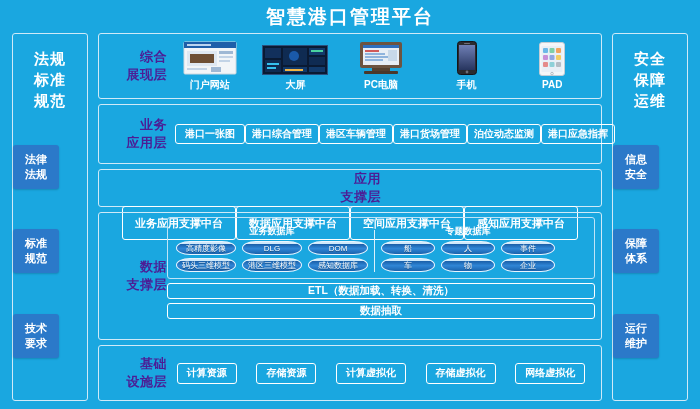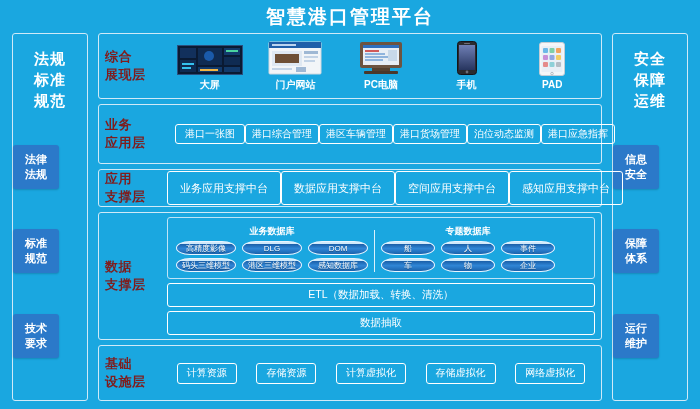--- a/index.html
+++ b/index.html
@@ -41,41 +41,41 @@
   
   .center{
     position:absolute;left:98px;top:33px;width:504px;height:368px;
     display:flex;flex-direction:column;gap:5px;box-sizing:border-box;
   }
   .layer{
     border:1.5px solid #cfeaf8;border-radius:3px;box-sizing:border-box;
     display:flex;align-items:center;padding:0 6px;
   }
   .layer-label{
-    width:62px;min-width:62px;text-align:left;font-size:13px;font-weight:bold;
-    line-height:18px;color:#7f1d1d;letter-spacing:.5px;
+    width:62px;min-width:62px;text-align:right;font-size:13px;font-weight:bold;
+    line-height:18px;color:#4c1d95;letter-spacing:.5px;
   }
   .layer-body{flex:1;display:flex;align-items:center;justify-content:space-around;height:100%;}
 
   
   .layer-present{height:66px;}
   .dev{width:70px;display:flex;flex-direction:column;align-items:center;gap:3px;}
   .dev-cap{font-size:10px;font-weight:bold;color:#ffffff;}
   .dev-art{display:flex;align-items:flex-end;justify-content:center;height:34px;}
 
   
   .pill{
     border:1.2px solid #ffffff;border-radius:3px;
-    font-size:10px;font-weight:normal;color:#ffffff;text-align:center;
+    font-size:10px;font-weight:bold;color:#ffffff;text-align:center;
     display:flex;align-items:center;justify-content:center;
     box-sizing:border-box;white-space:nowrap;
   }
   .layer-biz{height:60px;gap:8px;}
   .layer-biz .pill{height:20px;padding:0 6px;min-width:70px;}
-  .layer-appsup{height:38px;}
+  .layer-appsup{height:38px;flex-direction:column;}
   .layer-appsup .pill{height:20px;padding:16px 12px;min-width:108px;font-size:11px;}
 
   
   .layer-data{height:128px;}
   .data-inner{
     flex:1;height:118px;display:flex;flex-direction:column;gap:4px;
     box-sizing:border-box;
   }
   .drc{
     border:1.2px solid #bfe4f7;border-radius:3px;position:relative;
@@ -92,23 +92,23 @@
     width:60px;height:14px;border-radius:14px/7px;
     background:linear-gradient(180deg,#cfe9fb 0%,#cfe9fb 16%,#1a5fa8 17%,#2f86d6 55%,#1b63ad 100%);
     border:1px solid #e8f5ff;
     display:flex;align-items:center;justify-content:center;
     font-size:8px;font-weight:normal;color:#ffffff;box-sizing:border-box;
     text-shadow:0 1px 0 rgba(0,0,0,.35);overflow:hidden;
   }
   .cyl.small{width:54px;}
   .divider{width:1px;height:42px;background:#dcf0fb;margin:0 6px;align-self:flex-end;}
   .bar{
-    height:24px;border:1.2px solid #ffffff;border-radius:3px;
+    height:16px;border:1.2px solid #ffffff;border-radius:3px;
     display:flex;align-items:center;justify-content:center;
-    font-size:10.5px;font-weight:normal;color:#ffffff;box-sizing:border-box;
+    font-size:10.5px;font-weight:bold;color:#ffffff;box-sizing:border-box;
   }
 
   
   .layer-infra{height:56px;}
   .layer-infra .pill{height:21px;padding:0 9px;min-width:58px;}
 
   .grp-wrap{position:relative;display:flex;flex-direction:column;align-items:center;}
   .grp-label{font-size:9px;font-weight:bold;color:#ffffff;margin-bottom:3px;}
 </style>
 </head>
@@ -163,20 +163,38 @@
   </div>
 
   <div class="center">
 
     <div class="layer layer-present">
       <div class="layer-label">
         <div>综合</div>
         <div>展现层</div>
       </div>
       <div class="layer-body">
+
+        <div class="dev">
+          <div class="dev-art">
+            <svg width="54" height="34" viewBox="0 0 54 34">
+              <rect x="1" y="1" width="52" height="32" rx="1" fill="#f2f5f8" stroke="#cfd8e0"></rect>
+              <rect x="1" y="1" width="52" height="6" fill="#1f5fa9"></rect>
+              <rect x="4" y="3" width="24" height="2" fill="#bcd4ee"></rect>
+              <rect x="4" y="10" width="30" height="15" fill="#dfe8f2"></rect>
+              <rect x="7" y="13" width="24" height="9" fill="#6e4f35"></rect>
+              <rect x="36" y="10" width="14" height="3" fill="#9fb8d4"></rect>
+              <rect x="36" y="15" width="14" height="2" fill="#c2d3e6"></rect>
+              <rect x="36" y="19" width="11" height="2" fill="#c2d3e6"></rect>
+              <rect x="4" y="27" width="20" height="2" fill="#c2d3e6"></rect>
+              <rect x="28" y="26" width="10" height="5" fill="#9fb8d4"></rect>
+            </svg>
+          </div>
+          <div class="dev-cap">门户网站</div>
+        </div>
 
         <div class="dev">
           <div class="dev-art">
             <svg width="66" height="30" viewBox="0 0 66 30">
               <rect x="0.5" y="0.5" width="65" height="29" fill="#0a1a33" stroke="#2b4f7d"></rect>
               <rect x="3" y="3" width="16" height="10" fill="#12305c"></rect>
               <rect x="21" y="3" width="24" height="17" fill="#0f2b52"></rect>
               <rect x="47" y="3" width="16" height="7" fill="#123a6b"></rect>
               <rect x="47" y="12" width="16" height="8" fill="#0f2b52"></rect>
               <rect x="3" y="15" width="16" height="12" fill="#0f2b52"></rect>
@@ -187,38 +205,20 @@
               <rect x="5" y="22" width="9" height="2" fill="#35c1f0"></rect>
               <rect x="49" y="5" width="12" height="2" fill="#4ad3a0"></rect>
               <rect x="23" y="24" width="18" height="2" fill="#f2b544"></rect>
             </svg>
           </div>
           <div class="dev-cap">大屏</div>
         </div>
 
         <div class="dev">
           <div class="dev-art">
-            <svg width="54" height="34" viewBox="0 0 54 34">
-              <rect x="1" y="1" width="52" height="32" rx="1" fill="#f2f5f8" stroke="#cfd8e0"></rect>
-              <rect x="1" y="1" width="52" height="6" fill="#1f5fa9"></rect>
-              <rect x="4" y="3" width="24" height="2" fill="#bcd4ee"></rect>
-              <rect x="4" y="10" width="30" height="15" fill="#dfe8f2"></rect>
-              <rect x="7" y="13" width="24" height="9" fill="#6e4f35"></rect>
-              <rect x="36" y="10" width="14" height="3" fill="#9fb8d4"></rect>
-              <rect x="36" y="15" width="14" height="2" fill="#c2d3e6"></rect>
-              <rect x="36" y="19" width="11" height="2" fill="#c2d3e6"></rect>
-              <rect x="4" y="27" width="20" height="2" fill="#c2d3e6"></rect>
-              <rect x="28" y="26" width="10" height="5" fill="#9fb8d4"></rect>
-            </svg>
-          </div>
-          <div class="dev-cap">门户网站</div>
-        </div>
-
-        <div class="dev">
-          <div class="dev-art">
             <svg width="46" height="34" viewBox="0 0 46 34">
               <rect x="2" y="1" width="42" height="26" rx="2" fill="#6d5440"></rect>
               <rect x="5" y="4" width="36" height="20" fill="#e8eef5"></rect>
               <rect x="5" y="4" width="36" height="3" fill="#2f6fbe"></rect>
               <rect x="7" y="9" width="14" height="2" fill="#d05a5a"></rect>
               <rect x="7" y="12" width="20" height="2" fill="#8fb4dd"></rect>
               <rect x="7" y="15" width="26" height="2" fill="#8fb4dd"></rect>
               <rect x="7" y="18" width="18" height="2" fill="#8fb4dd"></rect>
               <rect x="30" y="9" width="9" height="11" fill="#c7d8e9"></rect>
               <rect x="14" y="27" width="18" height="3" fill="#56412f"></rect>

